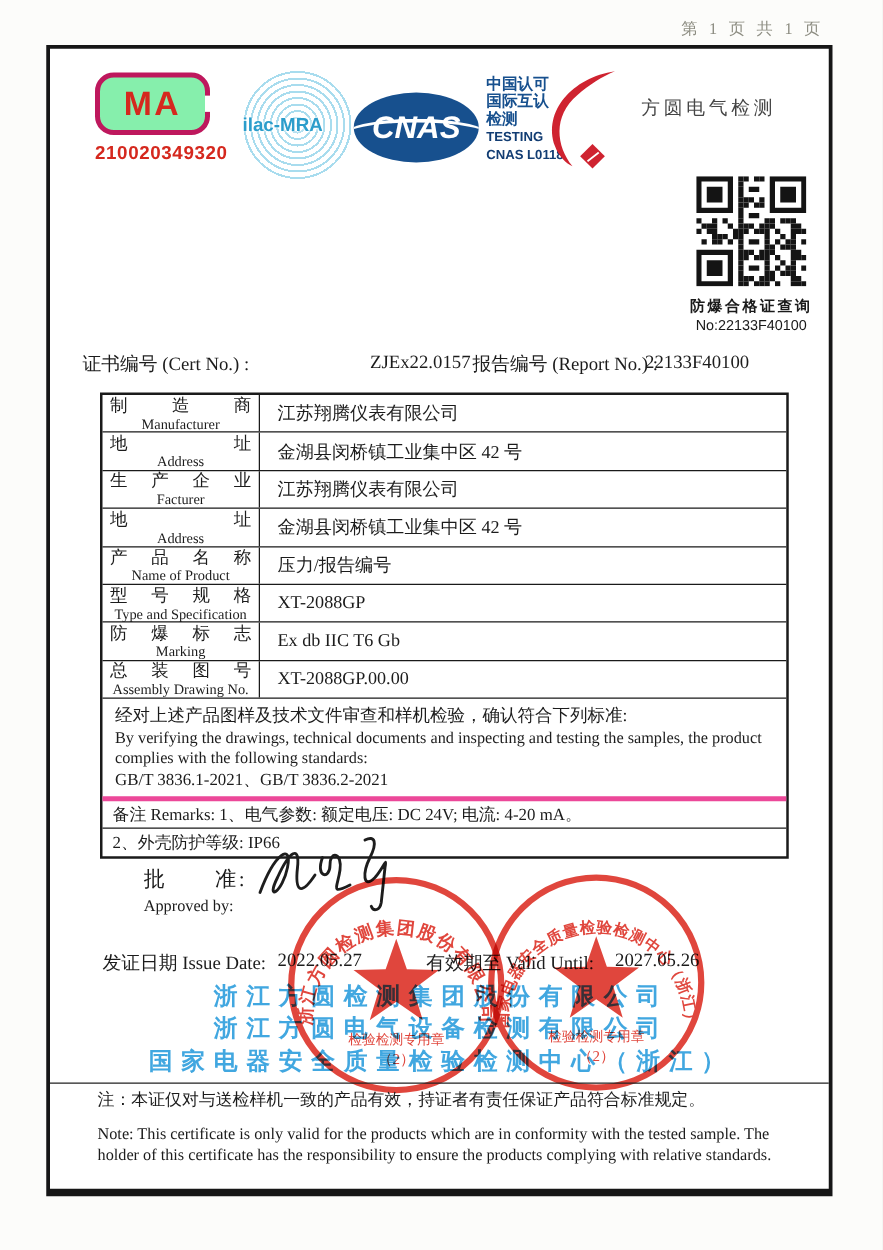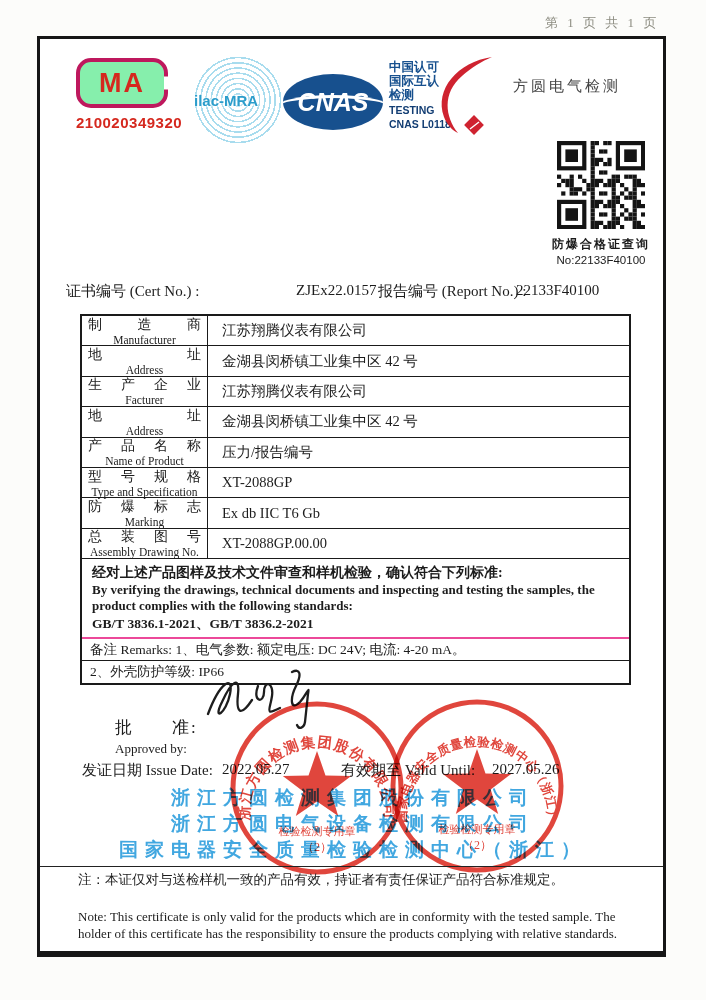--- a/index.html
+++ b/index.html
@@ -54,50 +54,50 @@
   .certno-row { position:absolute; left:0; top:282px; width:706px; font-size:15px; }
   .certno-row span { position:absolute; white-space:nowrap; }
 
   
   .cert-table { position:absolute; left:80px; top:314px; width:551px; border:2px solid #1a1a1a; background:#fff; }
   .ct-row { display:flex; border-bottom:1px solid #1a1a1a; height:30.4px; }
   .ct-label { width:126px; border-right:1px solid #1a1a1a; display:flex; flex-direction:column; justify-content:center; text-align:center; padding:1px 6px; }
   .ct-label .zh { font-size:14px; text-align-last:justify; }
   .ct-label .en { font-size:11.5px; line-height:12px; }
   .ct-value { flex:1; display:flex; align-items:center; padding-left:14px; font-size:14.5px; }
-  .statement { padding:5px 10px 4px 10px; border-bottom:2px solid #ec4899;font-weight:bold; }
+  .statement { padding:5px 10px 4px 10px; border-bottom:4px solid #ec4899; }
   .statement .zh { font-size:14px; }
   .statement .en { font-size:13px; line-height:16px; }
   .statement .std { font-size:13.5px; margin-top:1px; }
   .remark-row { padding:2px 8px; font-size:13.5px; border-bottom:1px solid #1a1a1a; height:22px; }
   .remark-row:last-child { border-bottom:none; }
 
   
-  .approve { position:absolute; left:115px; top:716px; }
+  .approve { position:absolute; left:115px; top:692px; }
   .approve .zh { font-size:17px; letter-spacing:2px; }
   .approve .en { font-size:13px; margin-top:2px; }
   .signature { position:absolute; left:198px; top:664px; }
   .date-row { position:absolute; left:0; top:761px; width:706px; font-size:15px; }
   .date-row span { position:absolute; white-space:nowrap; }
 
   
   .orgs { position:absolute; left:20px; top:785px; width:666px; text-align:center; color:#41a7e0;
           font-weight:bold; font-family:"Liberation Sans","DejaVu Sans",sans-serif; }
   .orgs div { font-size:19px; letter-spacing:7px; line-height:26px; }
 
   
   .seal { position:absolute; mix-blend-mode:multiply; opacity:0.9; pointer-events:none; }
   .seal-left { left:228px; top:699px; }
   .seal-right { left:388px; top:697px; }
 
   
   .note-divider { position:absolute; left:40px; top:866px; width:623px; border-top:1.5px solid #222; }
   .note { position:absolute; left:78px; top:871px; width:556px; }
   .note .zh { font-size:13.5px; }
-  .note .en { font-size:13px; line-height:16.5px; margin-top:20px; }
+  .note .en { font-size:13px; line-height:16.5px; margin-top:10px; }
   .note .contact { font-size:13px; margin-top:6px; }
 </style>
 </head>
 <body>
 
 <div class="page">
 
   <div class="page-indicator">第 1 页 共 1 页</div>
 
   <div class="frame"></div>

